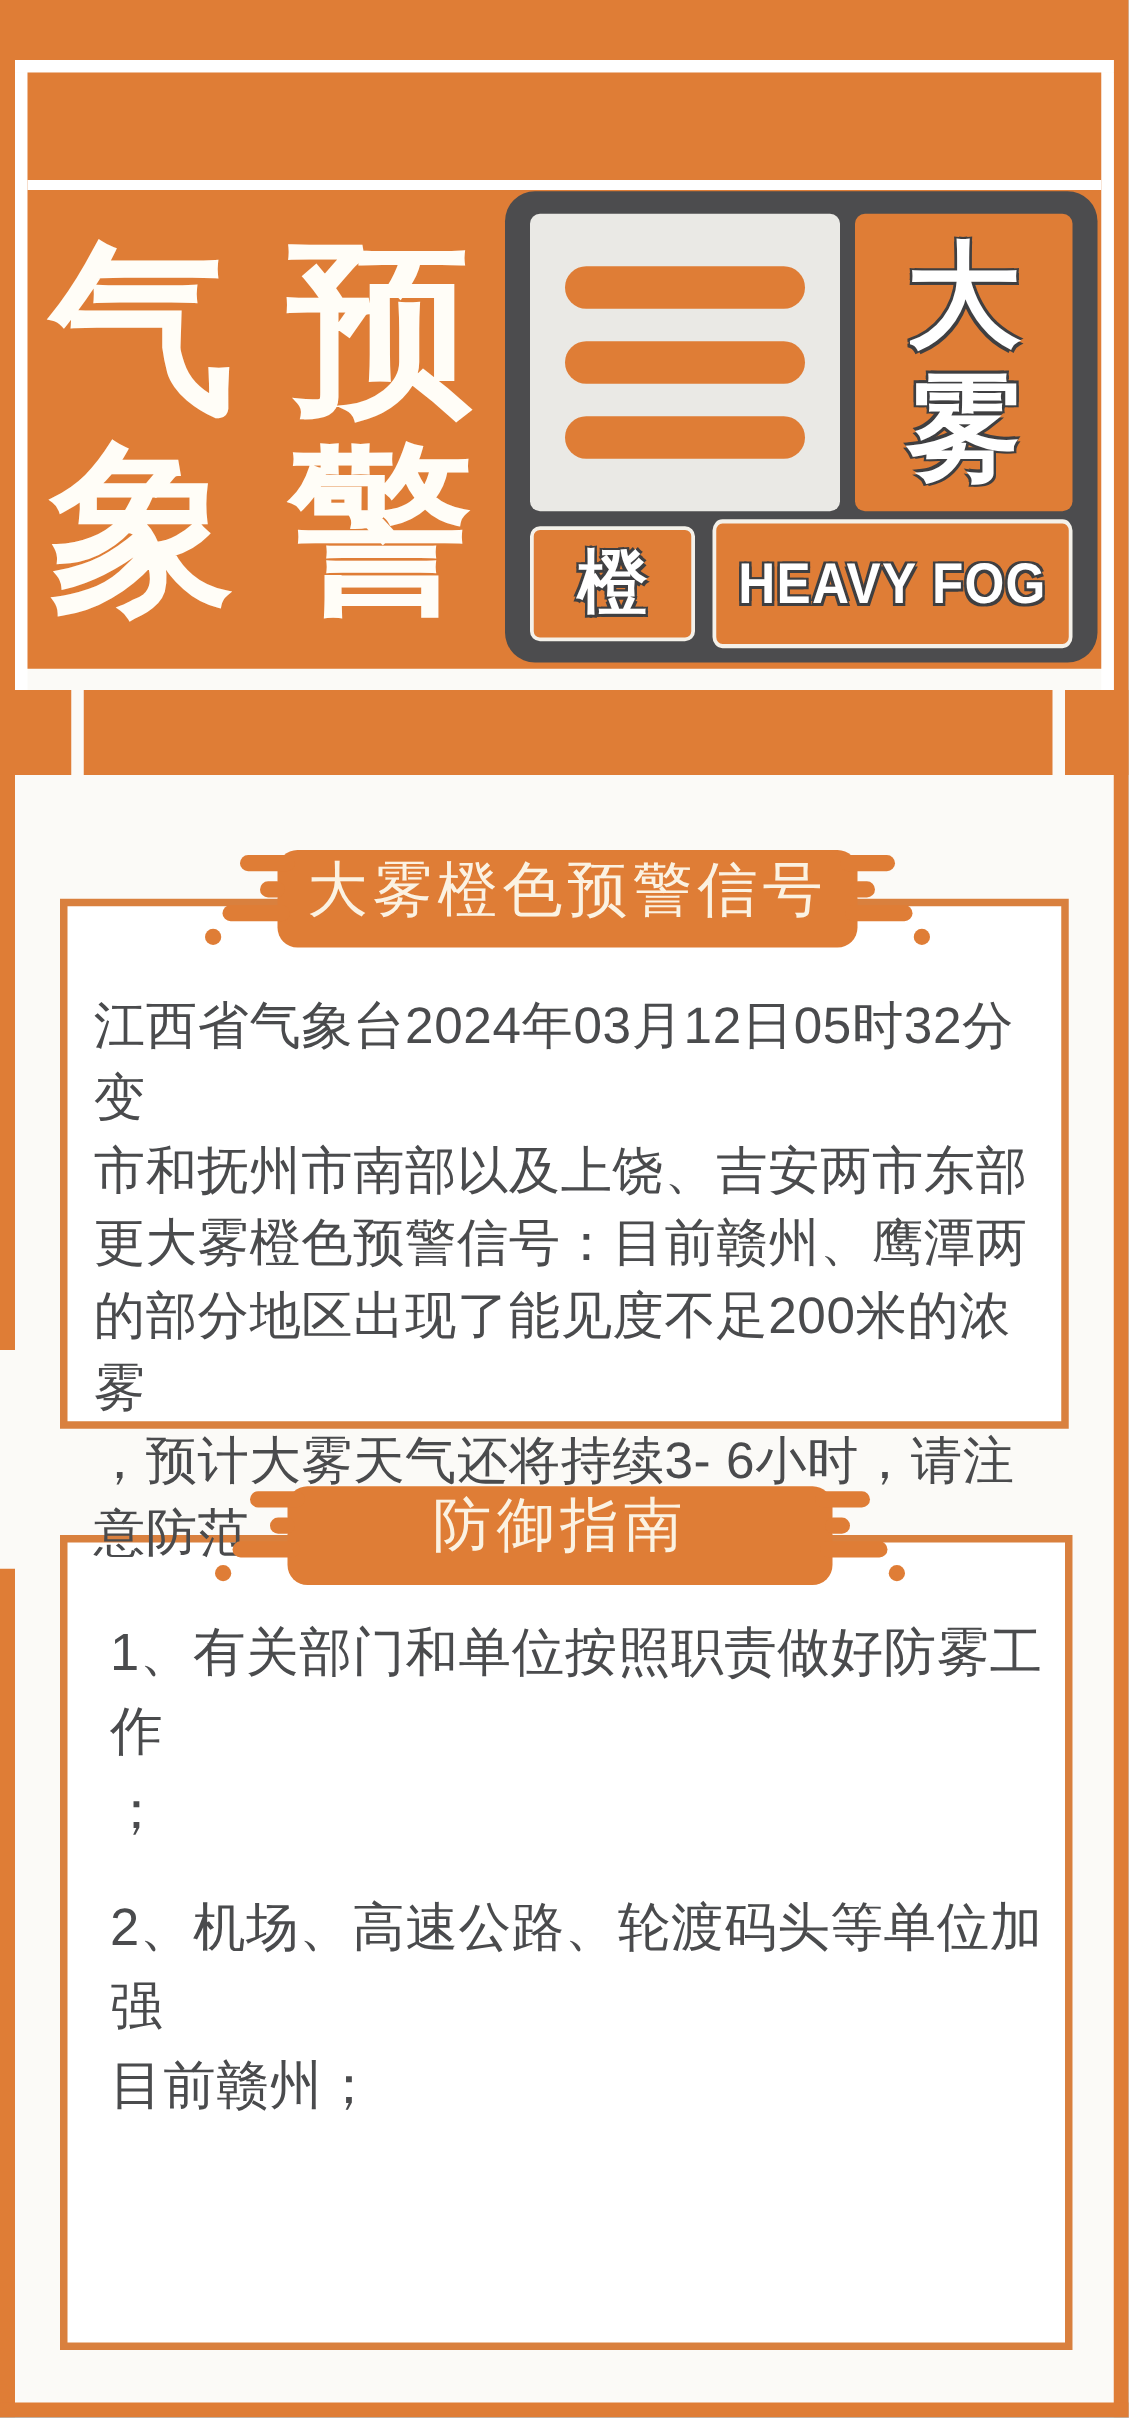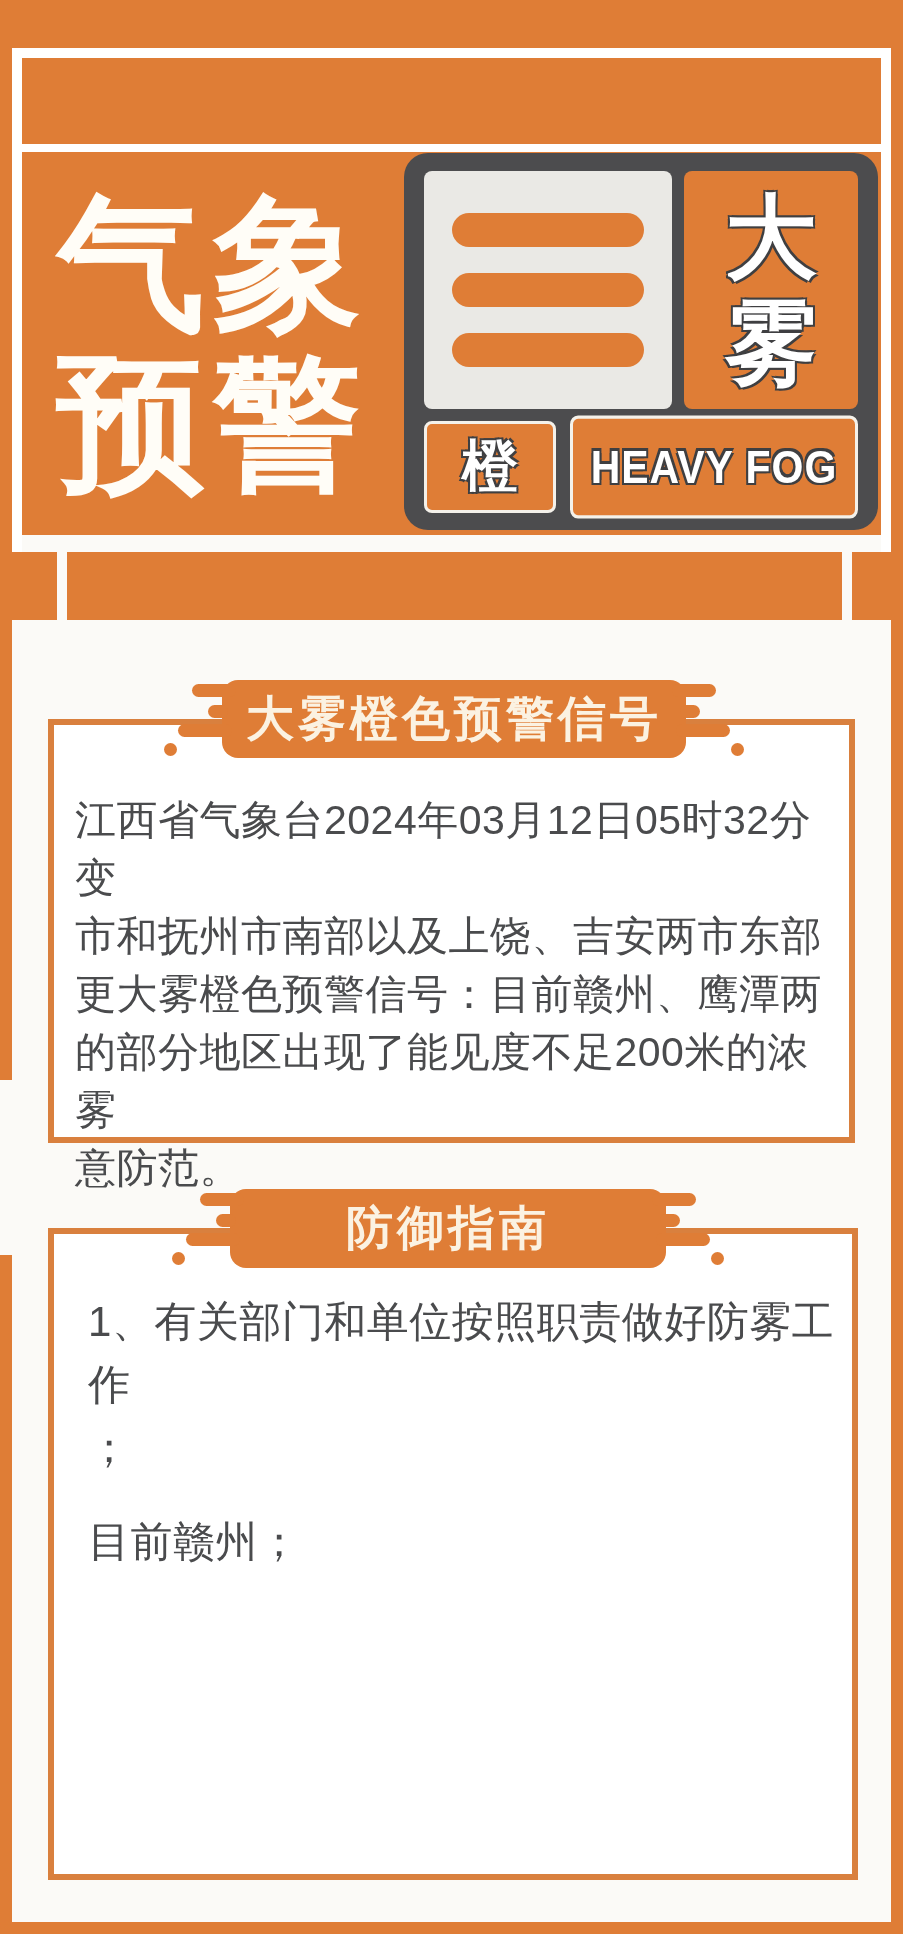--- a/index.html
+++ b/index.html
@@ -31,21 +31,21 @@
   
   .frame-top{left:12px;top:48px;width:879px;height:10px;}
   .frame-left{left:12px;top:58px;width:10px;height:494px;}
   .frame-right{left:881px;top:58px;width:10px;height:494px;}
 
   
   .header-bg{left:22px;top:58px;width:859px;height:477px;}
   .header-divider{left:22px;top:144px;width:859px;height:8px;}
   .brand{
     left:22px;top:152px;width:382px;height:383px;
-    display:flex;flex-direction:column;align-items:center;justify-content:center;
+    display:flex;flex-direction:row;align-items:center;justify-content:center;
     color:#FFFDF7;font-weight:900;font-size:148px;line-height:160px;letter-spacing:8px;
     text-align:center;
   }
 
   
   .sign{left:404px;top:153px;width:474px;height:377px;background:var(--dark);border-radius:24px;}
   .sign .tile{position:absolute;border-radius:8px;box-sizing:border-box;}
   .fog-tile{left:20px;top:18px;width:248px;height:238px;background:#EAE9E5;}
   .fog-bar{position:absolute;left:28px;width:192px;height:34px;border-radius:17px;background:var(--orange);}
   .fog-bar.b1{top:42px;} .fog-bar.b2{top:102px;} .fog-bar.b3{top:162px;}
@@ -88,22 +88,22 @@
   .items{
     left:88px;top:1290px;width:748px;z-index:2;
     color:var(--ink);font-size:42px;line-height:63px;letter-spacing:0.5px;
   }
   .items .item{margin-bottom:31px;}
   .line{display:block;}
 
   
   .banner{
     position:absolute;z-index:3;background:var(--orange);border-radius:16px;
-    display:flex;align-items:center;justify-content:center;
-    color:var(--cream);font-weight:700;letter-spacing:4px;
+    display:flex;align-items:flex-start;justify-content:center;
+    color:var(--cream);font-weight:400;letter-spacing:4px;
   }
   .banner1{left:222px;top:680px;width:464px;height:78px;font-size:48px;}
   .banner2{left:230px;top:1189px;width:436px;height:79px;font-size:47px;}
   .dash{position:absolute;background:var(--orange);height:13px;border-radius:7px;}
   .dash.dot{width:13px;border-radius:50%;}
   .dL1{left:-30px;top:4px;width:44px;}
   .dL2{left:-14px;top:25px;width:20px;}
   .dL3{left:-44px;top:44px;width:54px;}
   .dL4{left:-58px;top:63px;}
   .dR1{right:-30px;top:4px;width:44px;}
@@ -166,20 +166,21 @@
     <div class="dash dR1"></div>
     <div class="dash dR2"></div>
     <div class="dash dR3"></div>
     <div class="dash dot dR4"></div>
   </div>
   <div class="abs para">
     <span class="line">江西省气象台2024年03月12日05时32分变</span>
     <span class="line">市和抚州市南部以及上饶、吉安两市东部</span>
     <span class="line">更大雾橙色预警信号：目前赣州、鹰潭两</span>
     <span class="line">的部分地区出现了能见度不足200米的浓雾</span>
+    <span class="line">，预计大雾天气还将持续3- 6小时，请注</span>
     <span class="line">意防范。</span>
   </div>
 
   <div class="panel panel2"></div>
   <div class="banner banner2">
     <div class="dash dL1"></div>
     <div class="dash dL2"></div>
     <div class="dash dL3"></div>
     <div class="dash dot dL4"></div>
     <span>防御指南</span>
@@ -187,18 +188,19 @@
     <div class="dash dR2"></div>
     <div class="dash dR3"></div>
     <div class="dash dot dR4"></div>
   </div>
   <div class="abs items">
     <div class="item">
       <span class="line">1、有关部门和单位按照职责做好防雾工作</span>
       <span class="line">；</span>
     </div>
     <div class="item">
+      <span class="line">2、机场、高速公路、轮渡码头等单位加强</span>
       <span class="line">目前赣州；</span>
     </div>
 
   </div>
 
 </div>
 
 </body></html>

